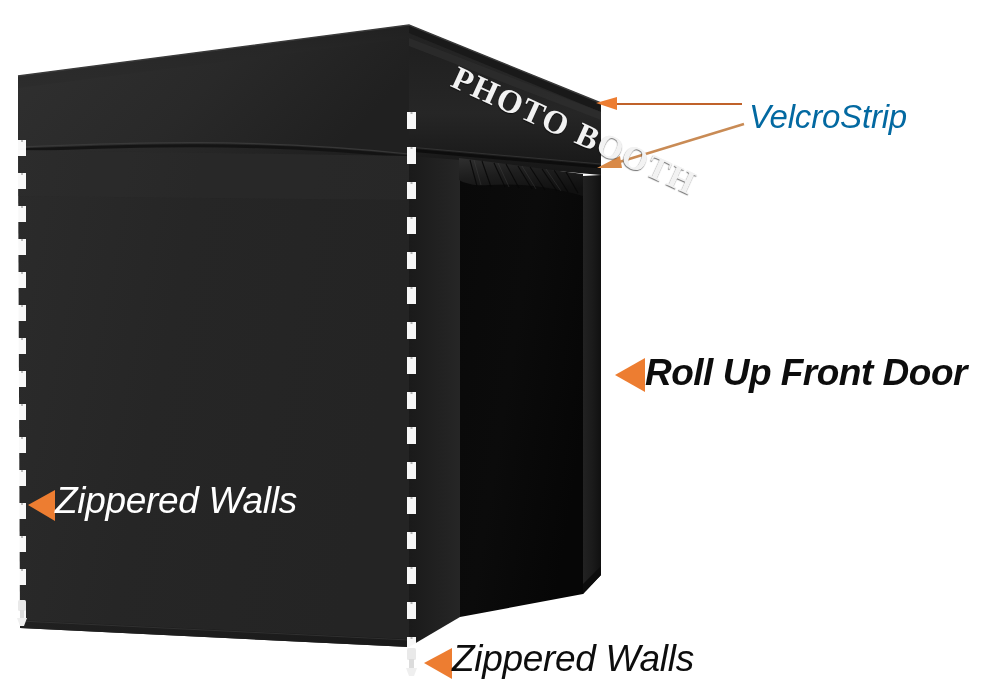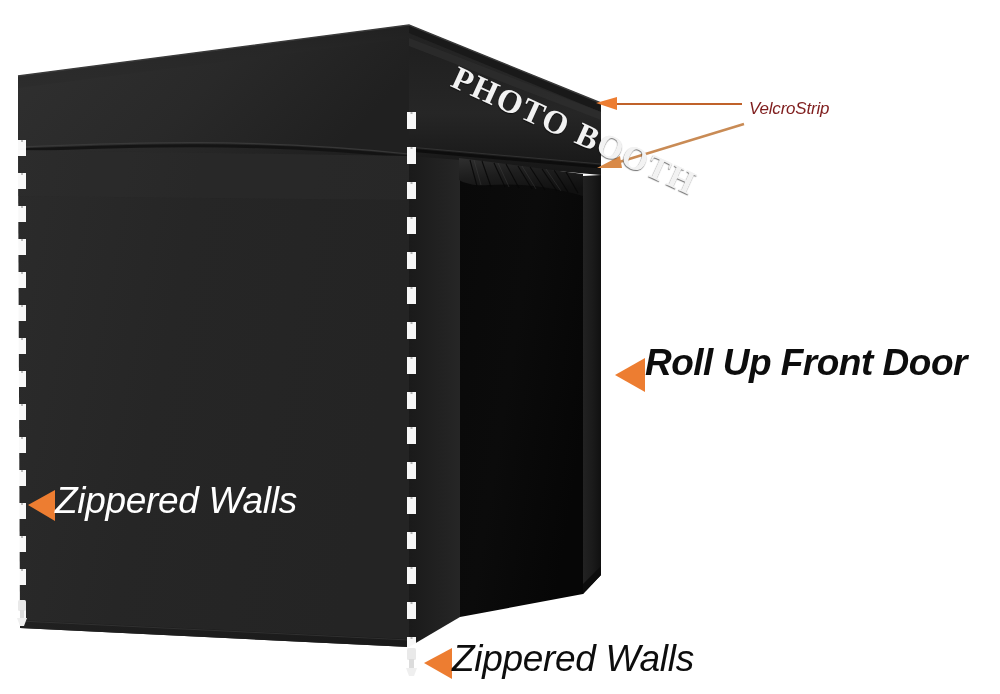--- a/index.html
+++ b/index.html
@@ -25,28 +25,28 @@
   .label {
     position: absolute;
     white-space: nowrap;
     font-family: "Liberation Sans", sans-serif;
     font-style: italic;
     line-height: 1;
   }
   #label-velcro {
     left: 749px;
     top: 100px;
-    font-size: 17px;
+    font-size: 33px;
     font-weight: 400;
-    color: #7f1d1d;
+    color: #0369a1;
     letter-spacing: -0.2px;
   }
   #label-rollup {
     left: 645px;
-    top: 344px;
+    top: 354px;
     font-size: 37px;
     font-weight: bold;
     color: #0d0d0d;
     letter-spacing: -0.5px;
   }
   #label-zip-left {
     left: 55px;
     top: 482px;
     font-size: 37px;
     font-weight: 400;

